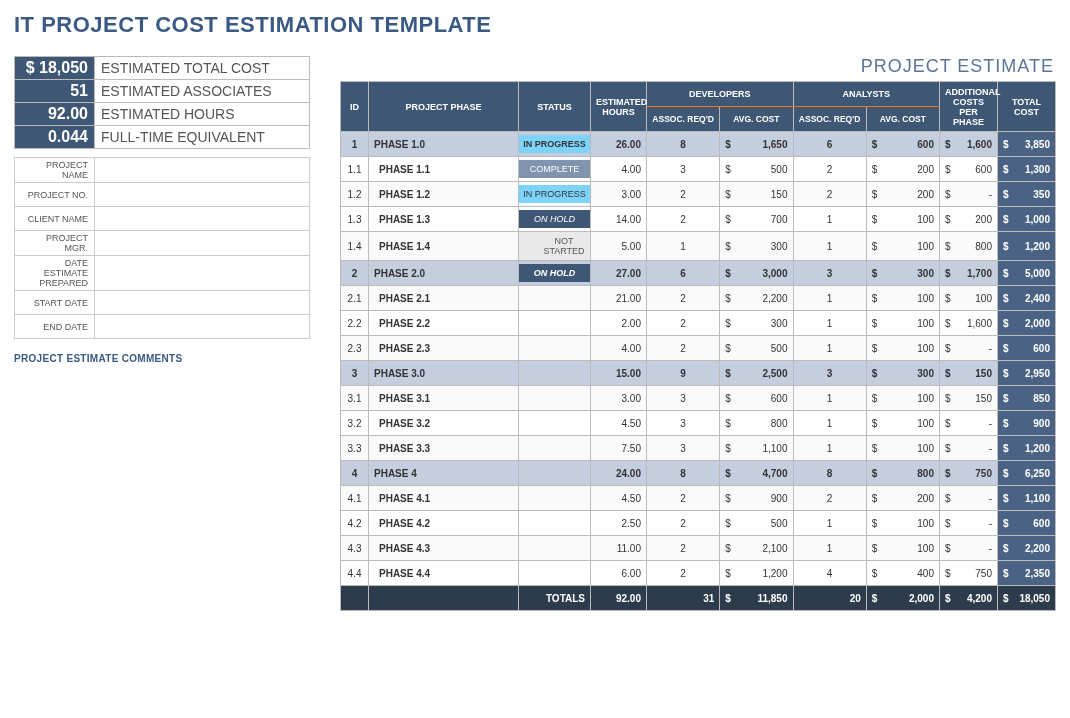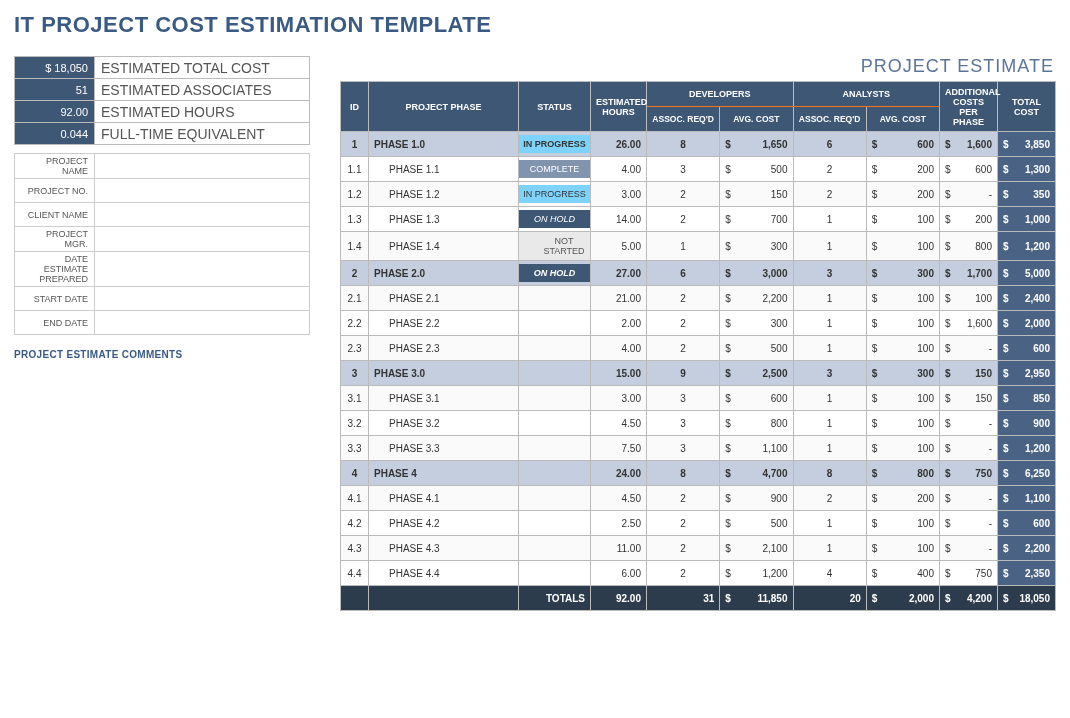--- a/index.html
+++ b/index.html
@@ -6,21 +6,21 @@
 body { font-family: "Segoe UI", Arial, sans-serif; font-size: 11px; background: #fff; width: 1070px; padding: 12px 14px; color: #333; }
 .title { font-size: 22px; font-weight: 700; color: #3a5a84; letter-spacing: 0.5px; margin-bottom: 18px; }
 .subtitle { text-align: right; font-size: 18px; color: #5b7599; letter-spacing: 1px; margin-bottom: 4px; margin-right: 2px; }
 
 .layout { display: flex; gap: 30px; align-items: flex-start; }
 .leftcol { width: 296px; flex-shrink: 0; }
 .rightcol { flex: 1; }
 
 .summary-table { width: 100%; border-collapse: collapse; }
 .summary-table td { border: 1px solid #bbb; height: 22px; padding: 2px 6px; vertical-align: middle; }
-.summary-table .val { background: #3e5775; color: #fff; text-align: right; font-weight: 400; width: 80px; font-size: 11px; }
+.summary-table .val { background: #3e5775; color: #fff; text-align: right; font-weight: 700; width: 80px; font-size: 16px; }
 .summary-table .lbl { background: #fff; text-align: left; font-size: 14px; color: #555; }
 
 .info-table { width: 100%; border-collapse: collapse; margin-top: 8px; }
 .info-table td { border: 1px solid #ccc; height: 24px; padding: 2px 6px; font-size: 9px; color: #555; }
 .info-table .key { width: 80px; text-align: right; }
 .info-table .inp { background: #fff; }
 
 .comments-label { color: #3a5a84; font-size: 10px; font-weight: 700; margin-top: 14px; letter-spacing: 0.3px; }
 
 .main-table { width: 100%; border-collapse: collapse; table-layout: fixed; }
@@ -36,21 +36,21 @@
 .col-assoc { width: 42px; text-align: center; }
 .col-cost { width: 58px; }
 .col-addl { width: 58px; }
 .col-total { width: 58px; }
 
 .parent-row td { background: #c4cede; font-weight: 700; }
 .parent-row .col-id { text-align: center; }
 .child-row td { background: #fff; }
 .child-row:nth-child(odd) td { background: #fafafa; }
 .child-row .col-id { text-align: center; }
-.child-row .col-phase { padding-left: 20px; }
+.child-row .col-phase { padding-left: 10px; font-weight: bold; }
 
 .totals-row td { background: #2d3c4d; color: #fff; font-weight: 700; text-align: right; }
 .totals-row .col-phase { text-align: right; }
 .totals-row .col-status { text-align: right; }
 
 .total-cell { background: #4a6384 !important; color: #fff; font-weight: 700; text-align: right; }
 
 .status-pill { display: inline-block; width: 100%; text-align: center; font-size: 9px; padding: 4px 0; }
 .st-inprogress { background: #7dd3fc; color: #333; }
 .st-complete { background: #8094ad; color: #fff; }

